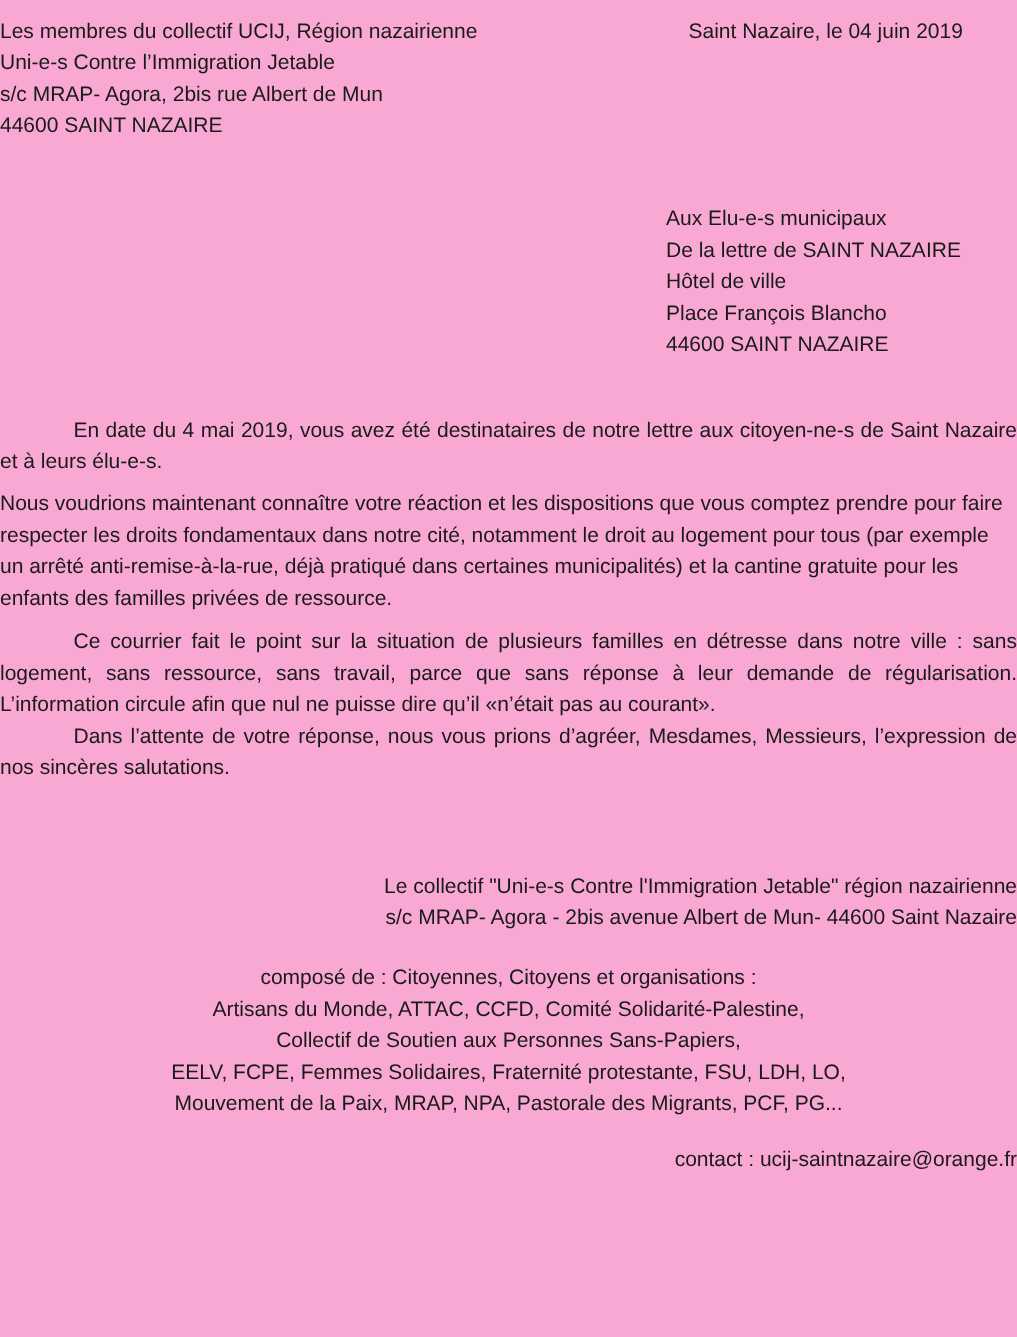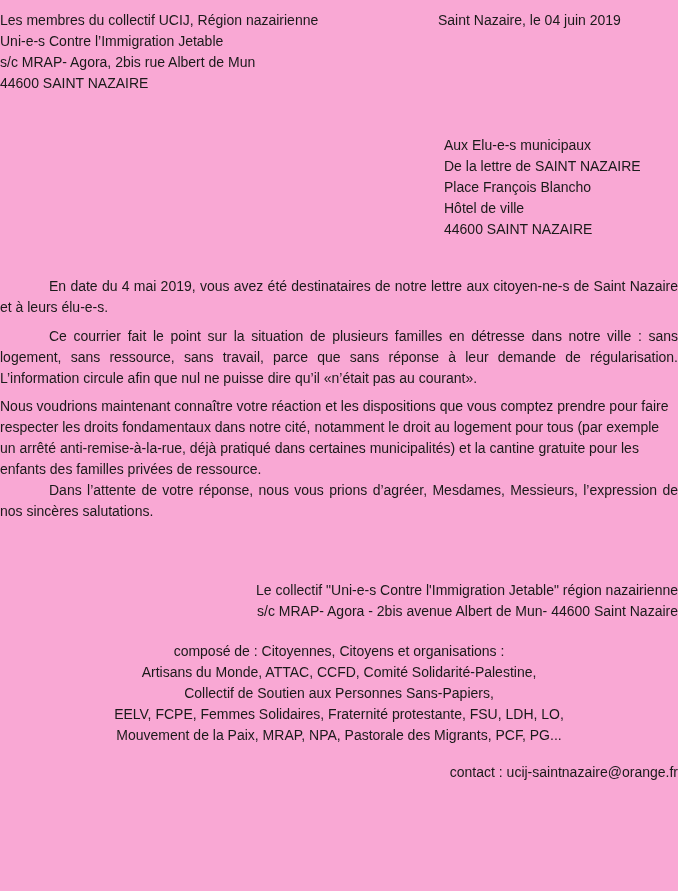--- a/index.html
+++ b/index.html
@@ -12,21 +12,21 @@
       background: #f9a8d4;
       color: #1a1a1a;
       font-family: "Liberation Sans", sans-serif;
       font-size: 14px;
       line-height: 21px;
       overflow: hidden;
     }
     .line { white-space: nowrap; }
     .date-line {
       position: absolute;
-      left: 438px;
+      left: 459px;
       top: 10px;
       white-space: nowrap;
     }
     .recipient-block {
       margin-left: 444px;
       margin-top: 41px;
     }
     .salutation {
       margin-top: 83px;
       text-indent: 49px;
@@ -66,29 +66,29 @@
     <div class="line">Uni-e-s Contre l’Immigration Jetable</div>
     <div class="line">s/c MRAP- Agora, 2bis rue Albert de Mun</div>
     <div class="line">44600 SAINT NAZAIRE</div>
   </div>
 
   <div class="date-line">Saint Nazaire, le 04 juin 2019</div>
 
   <div class="recipient-block">
     <div class="line">Aux Elu-e-s municipaux</div>
     <div class="line">De la lettre de SAINT NAZAIRE</div>
+    <div class="line">Hôtel de ville</div>
     <div class="line">Place François Blancho</div>
-    <div class="line">Hôtel de ville</div>
     <div class="line">44600 SAINT NAZAIRE</div>
   </div>
 
 
   <p class="para indent p1">En date du 4 mai 2019, vous avez été destinataires de notre lettre aux citoyen-ne-s de Saint Nazaire et à leurs élu-e-s.</p>
+  <p class="para left p3">Nous voudrions maintenant connaître votre réaction et les dispositions que vous comptez prendre pour faire respecter les droits fondamentaux dans notre cité, notamment le droit au logement pour tous (par exemple un arrêté anti-remise-à-la-rue, déjà pratiqué dans certaines municipalités) et la cantine gratuite pour les enfants des familles privées de ressource.</p>
   <p class="para indent p2">Ce courrier fait le point sur la situation de plusieurs familles en détresse dans notre ville : sans logement, sans ressource, sans travail, parce que sans réponse à leur demande de régularisation. L’information circule afin que nul ne puisse dire qu’il «n’était pas au courant».</p>
-  <p class="para left p3">Nous voudrions maintenant connaître votre réaction et les dispositions que vous comptez prendre pour faire respecter les droits fondamentaux dans notre cité, notamment le droit au logement pour tous (par exemple un arrêté anti-remise-à-la-rue, déjà pratiqué dans certaines municipalités) et la cantine gratuite pour les enfants des familles privées de ressource.</p>
   <p class="para indent p4">Dans l’attente de votre réponse, nous vous prions d’agréer, Mesdames, Messieurs, l’expression de nos sincères salutations.</p>
 
   <div class="signature-block">
     <div>Le collectif "Uni-e-s Contre l'Immigration Jetable" région nazairienne</div>
     <div>s/c MRAP- Agora - 2bis avenue Albert de Mun- 44600 Saint Nazaire</div>
   </div>
 
   <div class="composition-block">
     <div>composé de : Citoyennes, Citoyens et organisations :</div>
     <div>Artisans du Monde, ATTAC, CCFD, Comité Solidarité-Palestine,</div>

